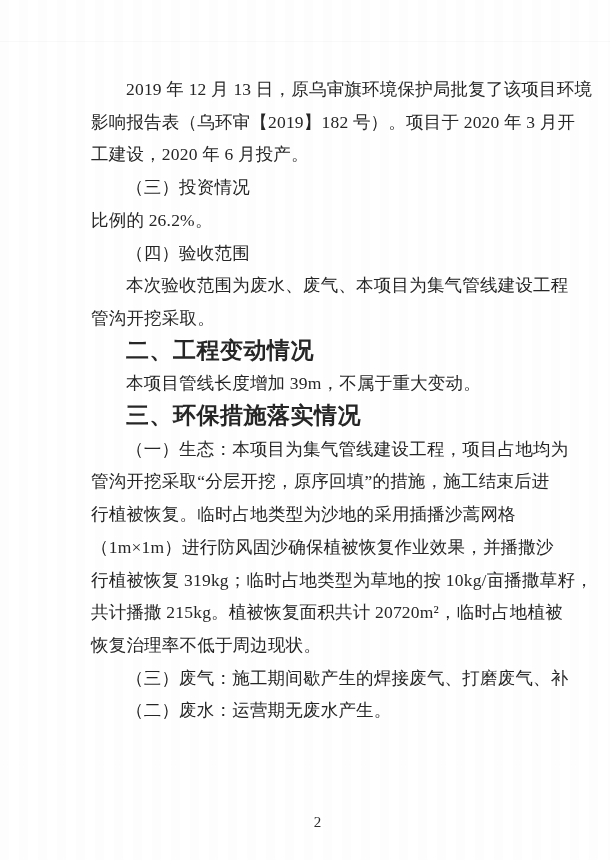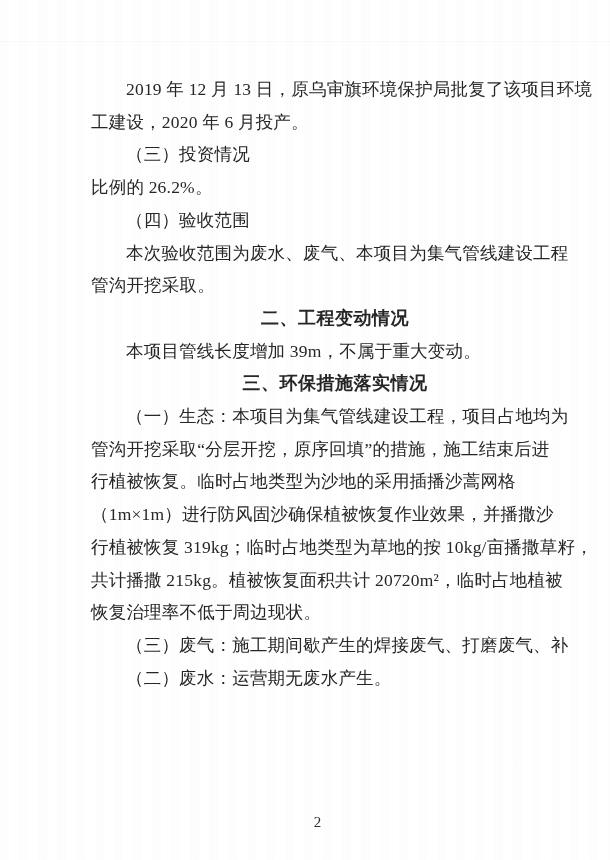--- a/index.html
+++ b/index.html
@@ -44,41 +44,41 @@
     letter-spacing: 0.2px;
   }
   .line.indent { padding-left: 35px; }
   .line.j {
     text-align: justify;
     text-align-last: justify;
   }
   .para.heading .line {
     font-family: Liberation Serif, serif;
     font-weight: 700;
-    font-size: 18px;
+    font-size: 23px;
     letter-spacing: 0.5px;
-    text-align: center;
   }
   .page-number {
     position: absolute;
     left: 91px;
     top: 814px;
     width: 453px;
     text-align: center;
     font-size: 15px;
     color: #2e2e2e;
   }
 </style>
 </head>
 <body>
 
 <div class="page">
   <div class="doc-body" id="doc-body">
       <div class="para body">
         <div class="line indent j">2019 年 12 月 13 日，原乌审旗环境保护局批复了该项目环境</div>
+        <div class="line j">影响报告表（乌环审【2019】182 号）。项目于 2020 年 3 月开</div>
         <div class="line">工建设，2020 年 6 月投产。</div>
       </div>
       <div class="para body">
         <div class="line indent">（三）投资情况</div>
       </div>
       <div class="para body">
         <div class="line">比例的 26.2%。</div>
       </div>
       <div class="para body">
         <div class="line indent">（四）验收范围</div>

